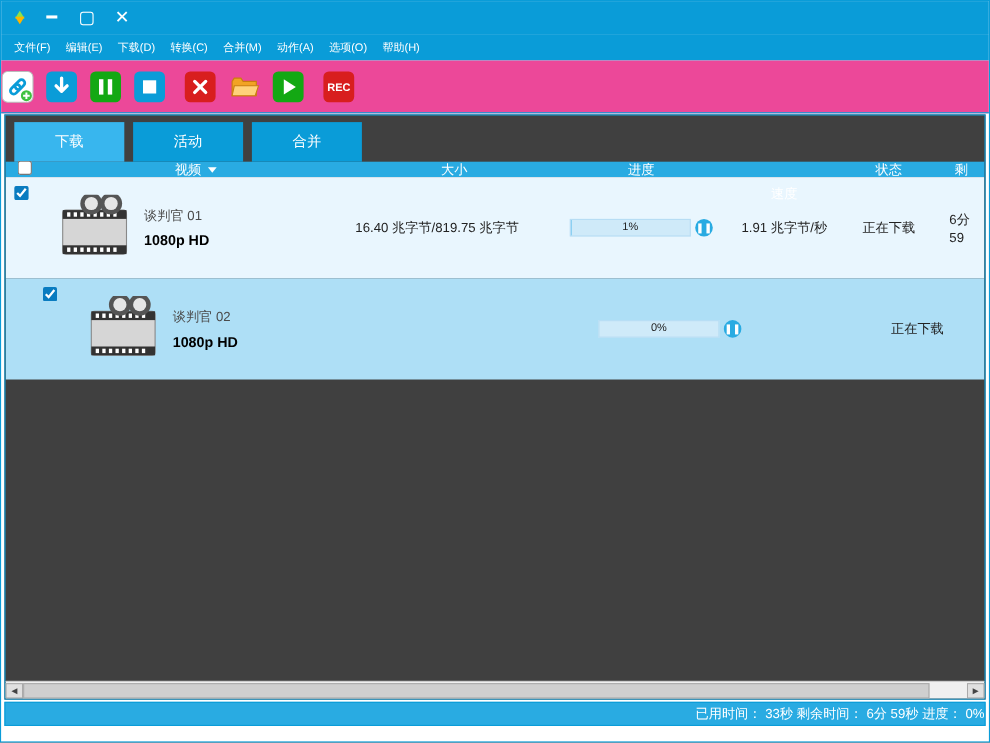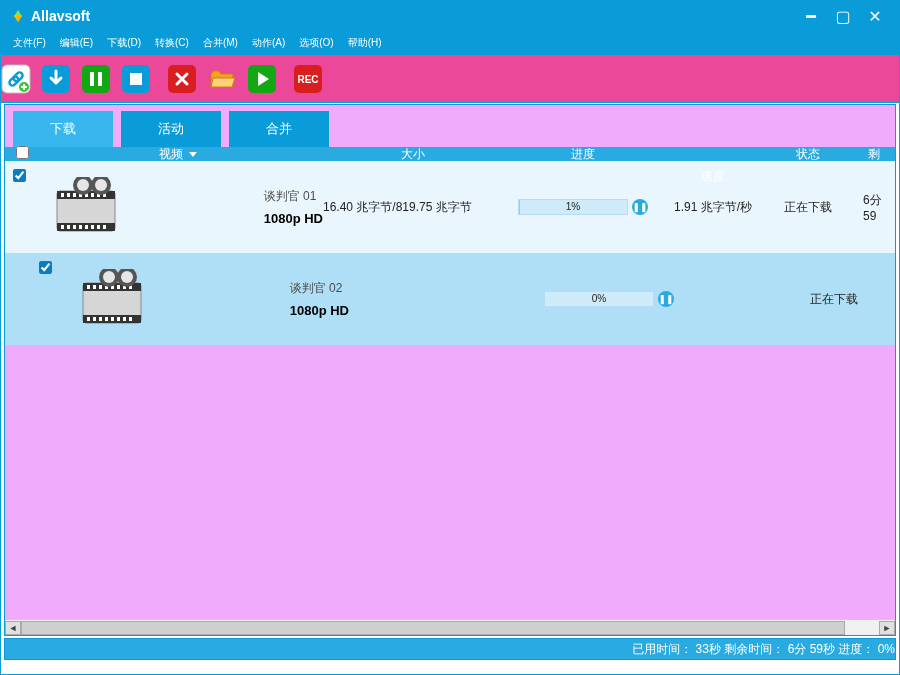--- a/index.html
+++ b/index.html
@@ -10,21 +10,21 @@
 .titlebar .title { color: #fff; font-weight: bold; font-size: 14px; flex: 1; }
 .titlebar .winbtn { color: #fff; font-size: 16px; width: 32px; text-align: center; cursor: pointer; }
 
 .menubar { height: 24px; background: #0a9cd8; display: flex; align-items: center; padding-left: 12px; }
 .menubar .menu-item { color: #fff; font-size: 10px; margin-right: 14px; cursor: pointer; }
 
 .toolbar { height: 48px; background: #ec4899; border-bottom: 1px solid #0a9cd8; display: flex; align-items: center; padding-left: 0; gap: 10px; }
 .tbtn { width: 30px; height: 30px; border-radius: 4px; display: flex; align-items: center; justify-content: center; cursor: pointer; position: relative; }
 .tbtn svg { width: 30px; height: 30px; }
 
-.content { position: absolute; top: 103px; left: 3px; right: 3px; bottom: 38px; border: 1px solid #0a9cd8; background: #f0abfc; overflow: hidden; }
+.content { position: absolute; top: 103px; left: 3px; right: 3px; bottom: 38px; border: 1px solid #0a9cd8; background: #404040; overflow: hidden; }
 
 .tabs { height: 42px; display: flex; padding-left: 8px; padding-top: 6px; gap: 8px; }
 .tab { width: 100px; height: 36px; background: #0a9cd8; color: #fff; font-size: 13px; display: flex; align-items: center; justify-content: center; cursor: pointer; }
 .tab.active { background: #38b6ee; }
 
 .header-row { height: 14px; background: #29abe2; display: flex; align-items: center; color: #fff; font-size: 12px; }
 .hcol { text-align: center; }
 .hcol.sortable::after { content: ""; display: inline-block; margin-left: 6px; border-left: 4px solid transparent; border-right: 4px solid transparent; border-top: 5px solid #fff; vertical-align: middle; }
 .hchk { width: 28px; text-align: center; }
 .col-video { flex: 0 0 290px; position: relative; }
@@ -33,21 +33,21 @@
 .col-speed { flex: 0 0 100px; margin-top: 45px; }
 .col-status { flex: 0 0 90px; }
 .col-remain { flex: 1; }
 
 .rows { height: calc(100% - 66px - 16px); overflow: hidden; }
 .row { display: flex; align-items: center; height: 92px; font-size: 12px; }
 .row.r0 { background: #e9f6fe; }
 .row.r1 { background: #aedff6; padding-left: 26px; }
 .row .chkcell { width: 28px; display: flex; align-items: flex-start; justify-content: center; height: 92px; padding-top: 8px; }
 .row .chkcell input { accent-color: #0a7cc0; }
-.row .videocell { flex: 0 0 290px; display: flex; align-items: center; gap: 12px; padding-left: 20px; justify-content: space-between; }
+.row .videocell { flex: 0 0 290px; display: flex; align-items: center; gap: 12px; padding-left: 20px; }
 .row .thumb { width: 66px; height: 60px; }
 .row .vtext .name { color: #4b4b4b; font-size: 12px; margin-bottom: 6px; }
 .row .vtext .res { color: #000; font-weight: bold; font-size: 13px; }
 .row .sizecell { flex: 0 0 180px; color: #222; }
 .row .progcell { flex: 0 0 160px; display: flex; align-items: center; justify-content: center; gap: 4px; }
 .row .progcell .bar { width: 110px; height: 16px; background: #cfeaf9; border: 1px solid #b7ddf4; position: relative; }
 .row .progcell .bar .fill { position: absolute; left: 0; top: 0; height: 100%; background: #8cd0f2; }
 .row .progcell .bar .pct { position: absolute; width: 100%; text-align: center; font-size: 10px; top: 1px; color: #222; }
 .row .progcell .pausebtn { width: 16px; height: 16px; border-radius: 50%; background: #29abe2; color: #fff; font-size: 9px; display: flex; align-items: center; justify-content: center; cursor: pointer; }
 .row .speedcell { flex: 0 0 100px; text-align: center; color: #222; }
@@ -65,21 +65,20 @@
 .header-row input { margin-left: 7px; }
 </style>
 </head>
 <body>
 
 <div class="titlebar">
   <svg class="logo" viewBox="0 0 16 16">
     <path d="M8 1 L3 9 L13 9 Z" fill="#8be24b"></path>
       <path d="M8 15 L3 7 L13 7 Z" fill="#ffb400"></path>
   </svg>
-  <div class="title">Allavsoft</div>
   <div class="winbtn">━</div>
   <div class="winbtn">▢</div>
   <div class="winbtn">✕</div>
 </div>
 
 <div class="menubar">
   <span class="menu-item">文件(F)</span>
   <span class="menu-item">编辑(E)</span>
   <span class="menu-item">下载(D)</span>
   <span class="menu-item">转换(C)</span>

